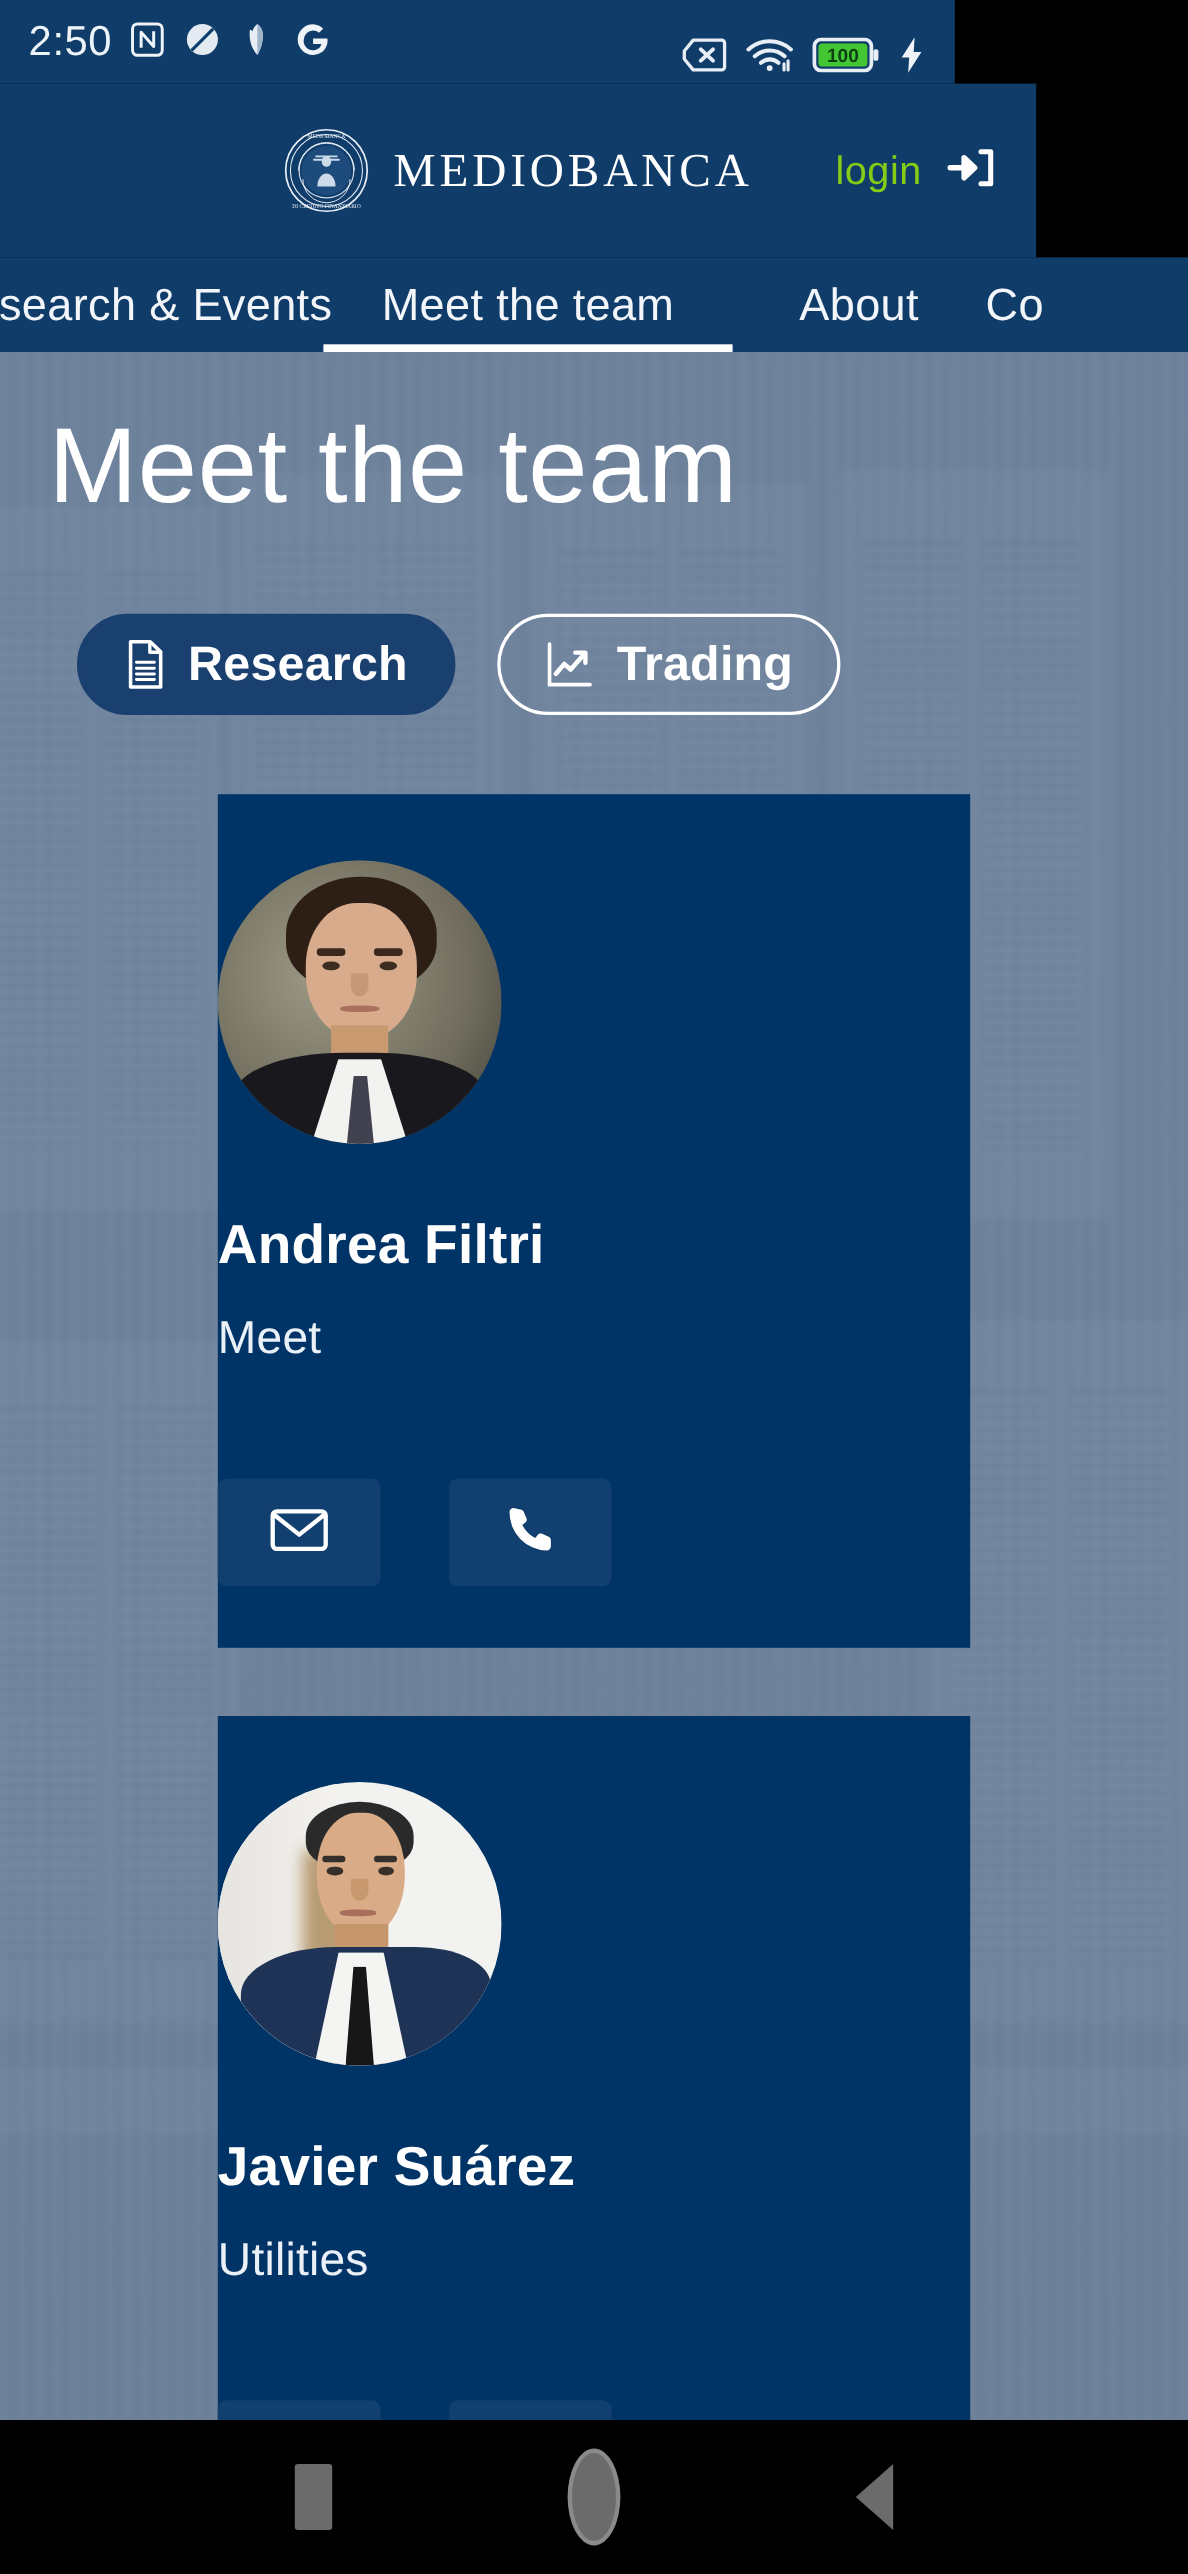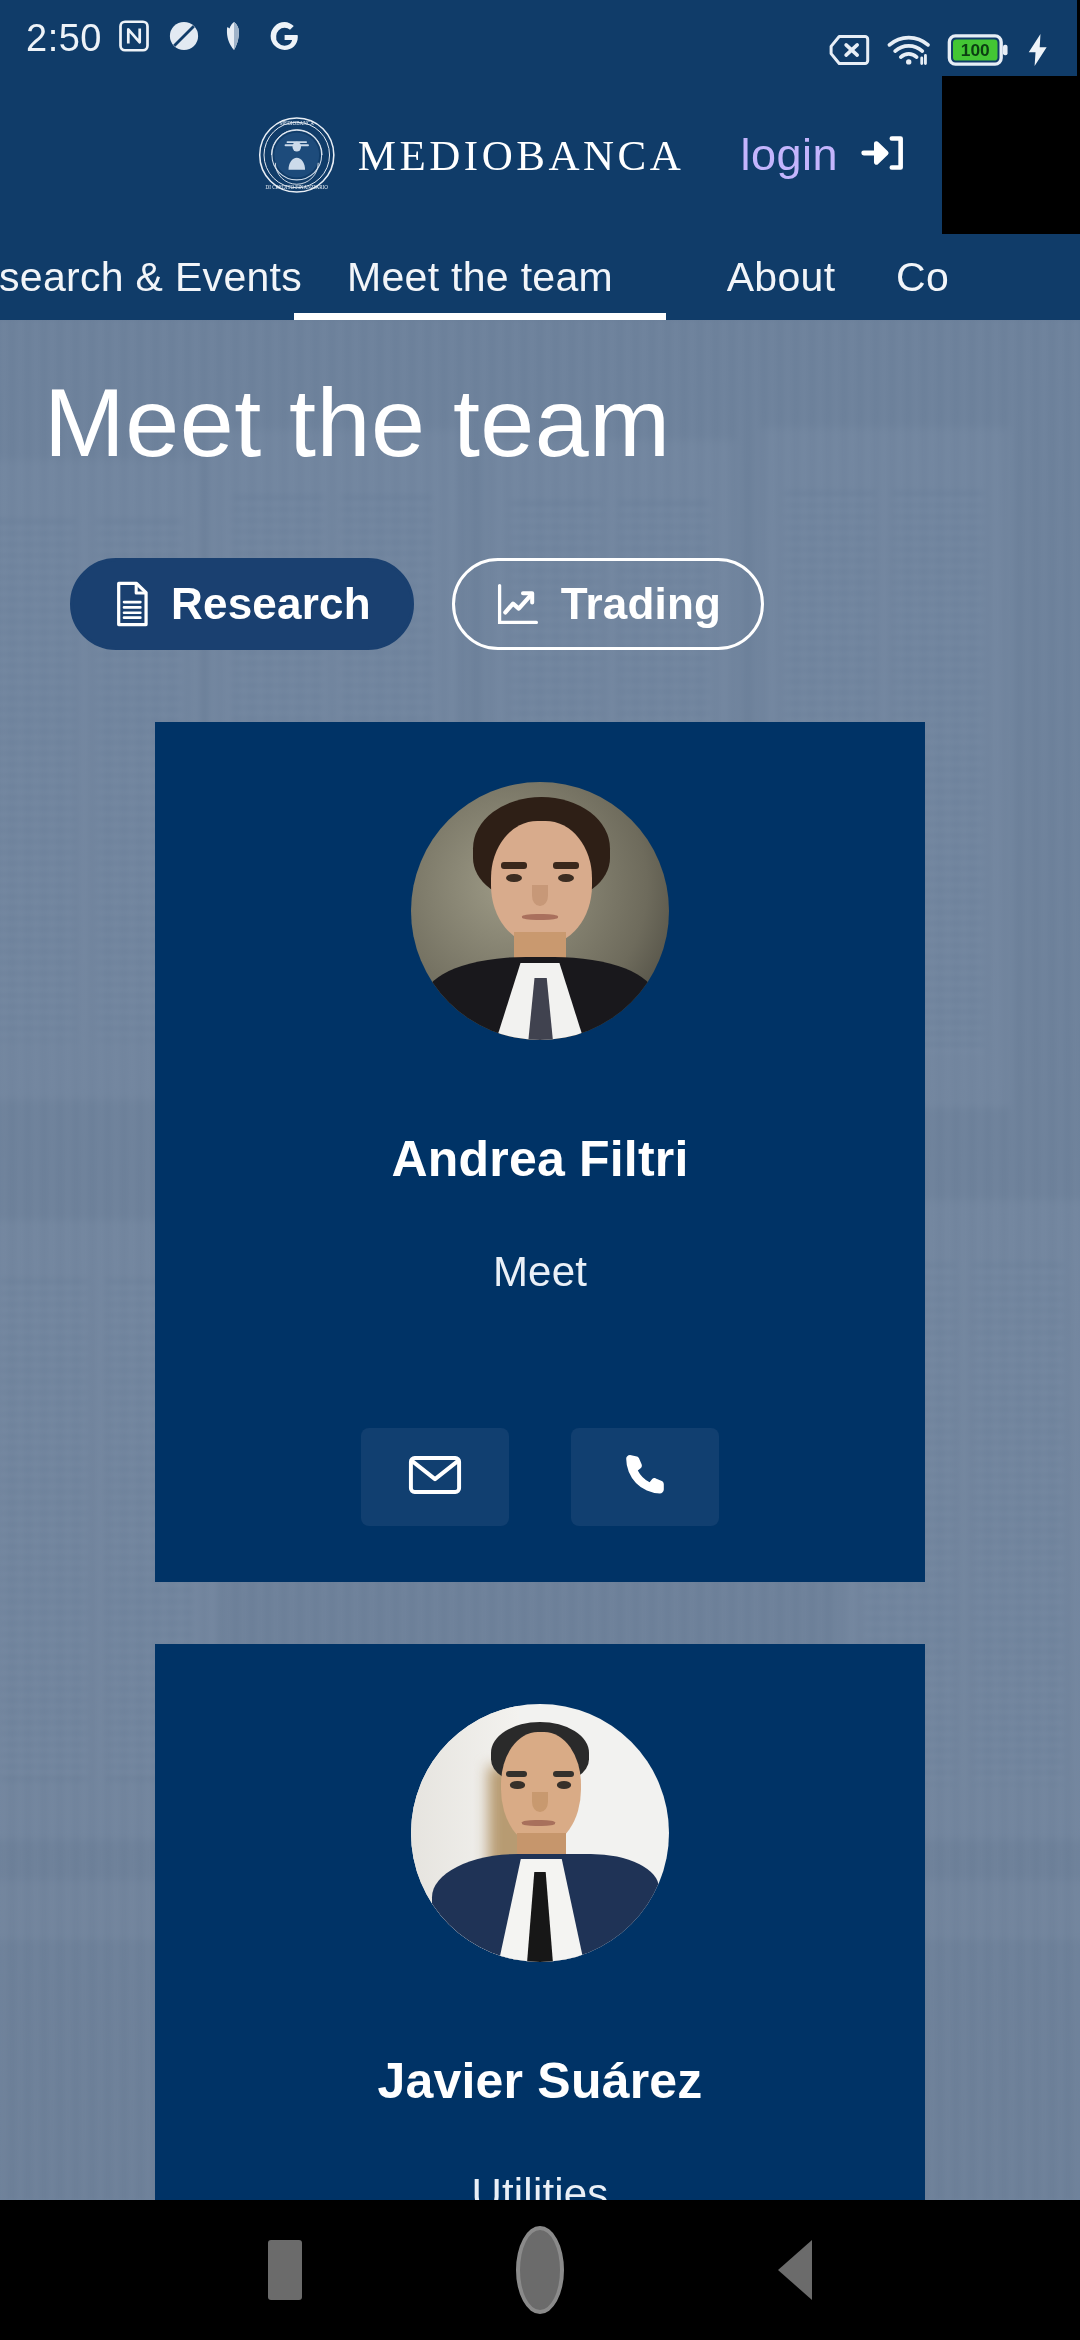--- a/index.html
+++ b/index.html
@@ -5,21 +5,21 @@
   * { margin:0; padding:0; box-sizing:border-box; }
   html,body { width:1080px; height:2340px; overflow:hidden; }
   body {
     font-family:"Liberation Sans", sans-serif;
     background:#000;
     position:relative;
   }
 
   
   #status-bar{
-    position:absolute; top:0; left:0; width:1077px; height:76px;
+    position:absolute; top:0; left:0; width:868px; height:76px;
     background:#103c69; display:flex; align-items:center;
     padding:0 26px; z-index:30;
   }
   #status-left{ display:flex; align-items:center; gap:14px; }
   .clock{ color:#eef3f8; font-size:38px; letter-spacing:.5px;
           font-family:"Liberation Sans", sans-serif; }
   #status-right{ margin-left:auto; display:flex; align-items:center; gap:16px;margin-top:28px; }
   .sicon{ display:block; }
 
   
@@ -33,21 +33,21 @@
   }
   #brand-mark{ width:78px; height:78px; }
   #brand-word{
     color:#fff; font-family:"Liberation Serif", serif;
     font-size:43px; letter-spacing:3.5px;
   }
   #login-area{
     position:absolute; right:36px; top:50%; transform:translateY(-50%);
     display:flex; align-items:center; gap:22px;
   }
-  #login-label{ color:#c4b5fd; font-size:45px; font-weight:300; letter-spacing:.5px; }
+  #login-label{ color:#84cc16; font-size:36px; font-weight:300; letter-spacing:.5px; }
 
   
   #nav-tabs{
     position:absolute; top:234px; left:0; width:1080px; height:86px;
     background:#103c69; display:flex; align-items:flex-start; z-index:28;
     overflow:hidden;
   }
   .nav-tab{
     height:86px; display:flex; align-items:center; justify-content:center;
     color:#f2f5f9; font-size:41px; font-weight:300; white-space:nowrap;
@@ -110,23 +110,23 @@
     border:3px solid #ffffff; color:#ffffff;
     font-size:44px; font-weight:700; letter-spacing:.2px;
     background:transparent; white-space:nowrap;
   }
   .pill.active{ background:#1a4070; border-color:#1a4070; }
   .pill svg{ display:block; }
 
   
   #cards{ position:absolute; top:722px; left:0; width:1080px; z-index:14; }
   .team-card{
-    width:770px; margin:0 auto 62px auto;
+    width:684px; margin:0 auto 62px auto;
     background:#003366; padding:60px 0 0 0;
-    display:flex; flex-direction:column; align-items:center;gap:28px;
+    display:flex; flex-direction:column; align-items:flex-start;
   }
   .card-photo{
     width:258px; height:258px; border-radius:50%;
     overflow:hidden; position:relative; flex:none;
   }
   .card-name{
     margin-top:62px; color:#ffffff; font-size:50px; font-weight:700;
     letter-spacing:.2px; text-align:center;
   }
   .card-role{

